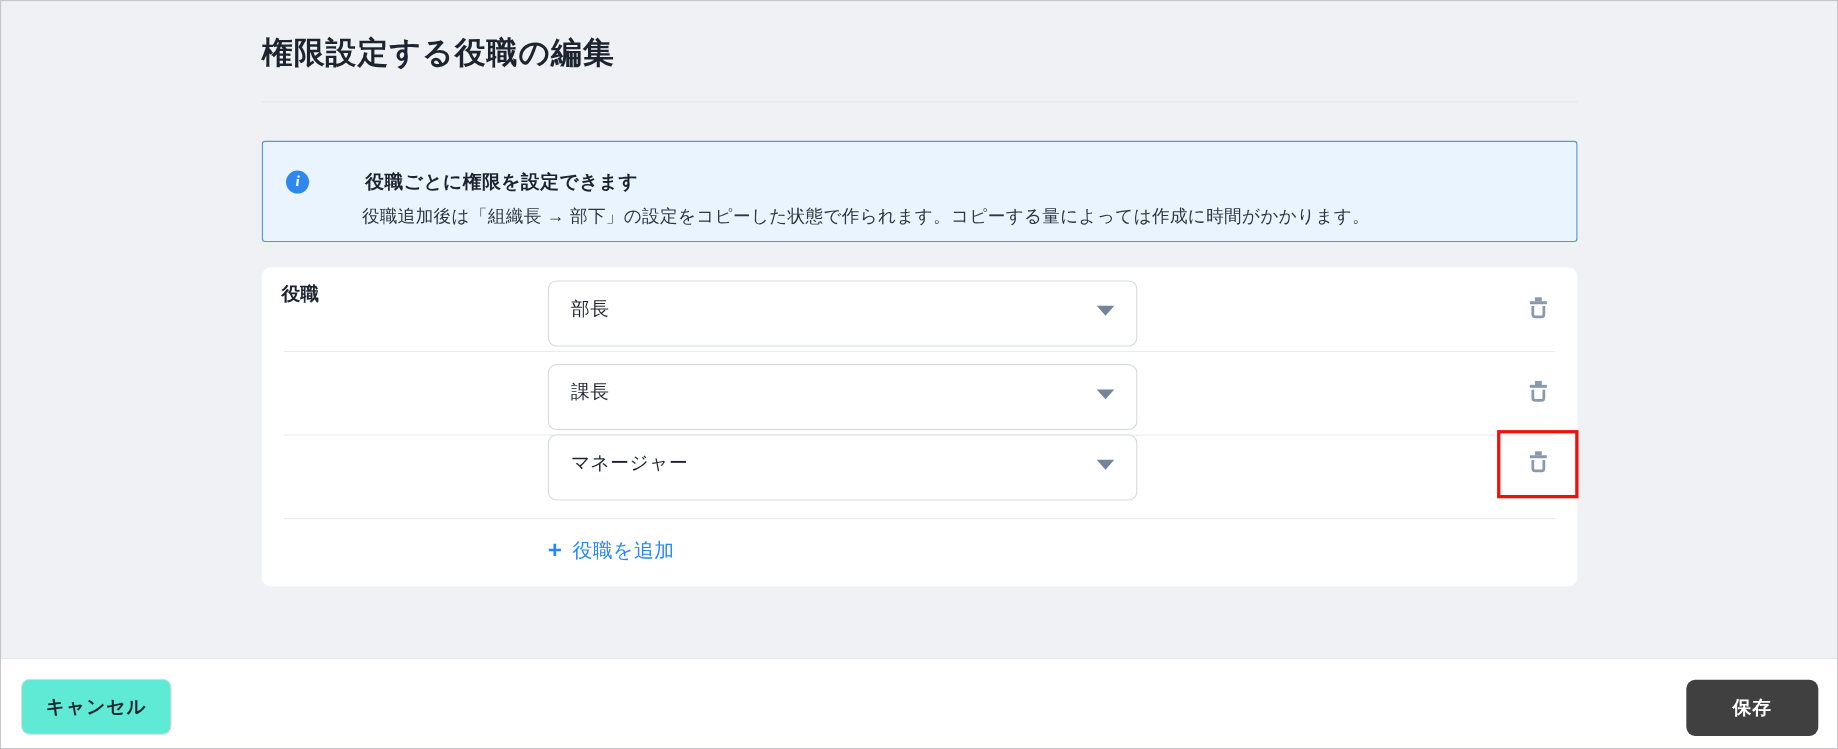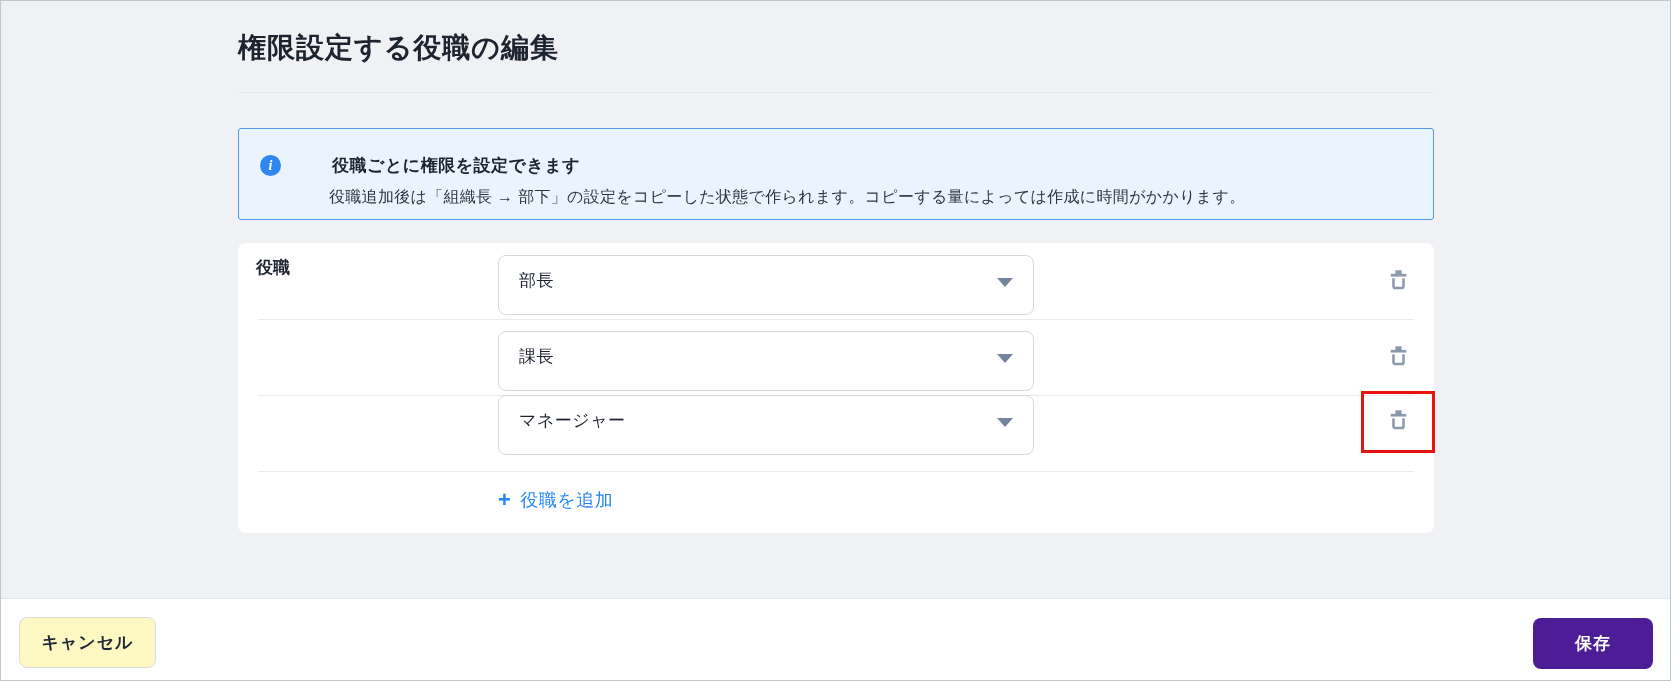--- a/index.html
+++ b/index.html
@@ -95,27 +95,27 @@
   }
   .plus-glyph { font-size:22px; font-weight:700; line-height:18px; }
 
   
   .footer {
     position:absolute; left:0; bottom:0; width:100%; height:82px;
     background:#ffffff; border-top:1px solid #e2e5e9;
   }
   .cancel-btn {
     position:absolute; left:18px; top:18px; width:137px; height:51px;
-    background:#fef9c3; border:1px solid #d9dce1; border-radius:8px;
+    background:#5eead4; border:1px solid #d9dce1; border-radius:8px;
     font-size:17px; font-weight:700; color:#1f2733; cursor:pointer;
     font-family:inherit; letter-spacing:1px;
   }
   .save-btn {
     position:absolute; right:17px; top:19px; width:120px; height:51px;
-    background:#4c1d95; border:none; border-radius:8px;
+    background:#404040; border:none; border-radius:8px;
     font-size:17px; font-weight:700; color:#ffffff; cursor:pointer;
     font-family:inherit; letter-spacing:1px;
   }
 </style>
 </head>
 <body>
 
 <h1 class="page-title">権限設定する役職の編集</h1>
 <div class="title-divider"></div>
 

